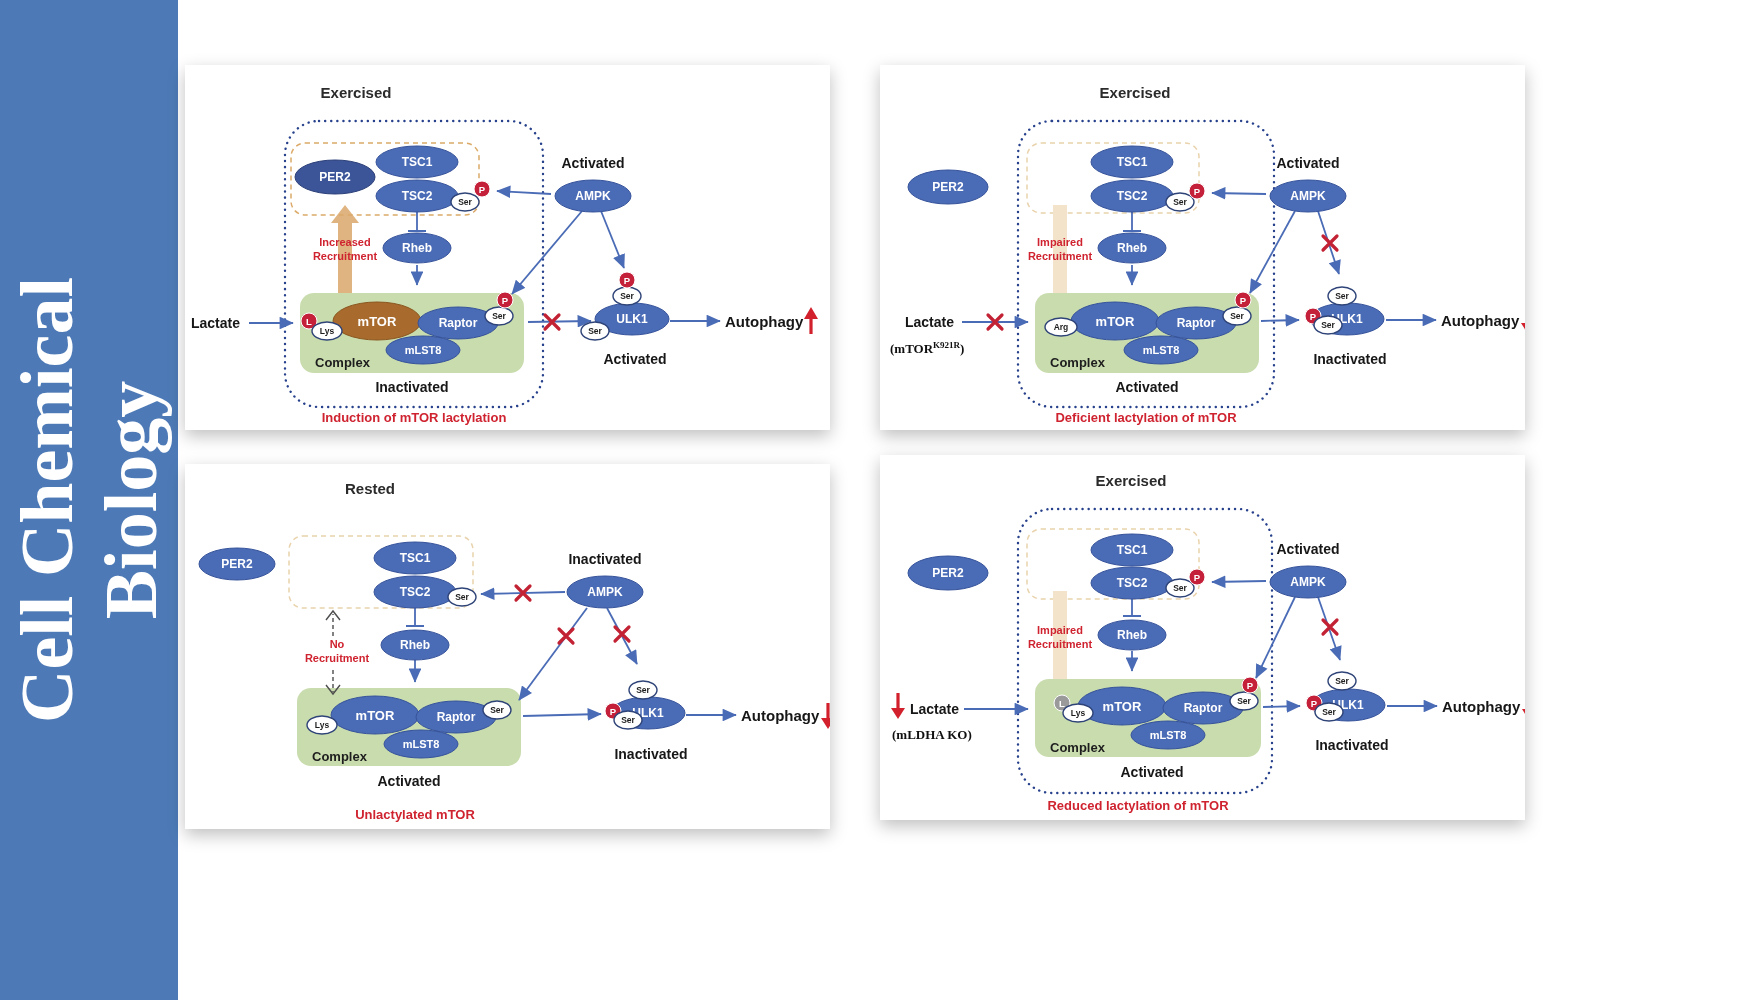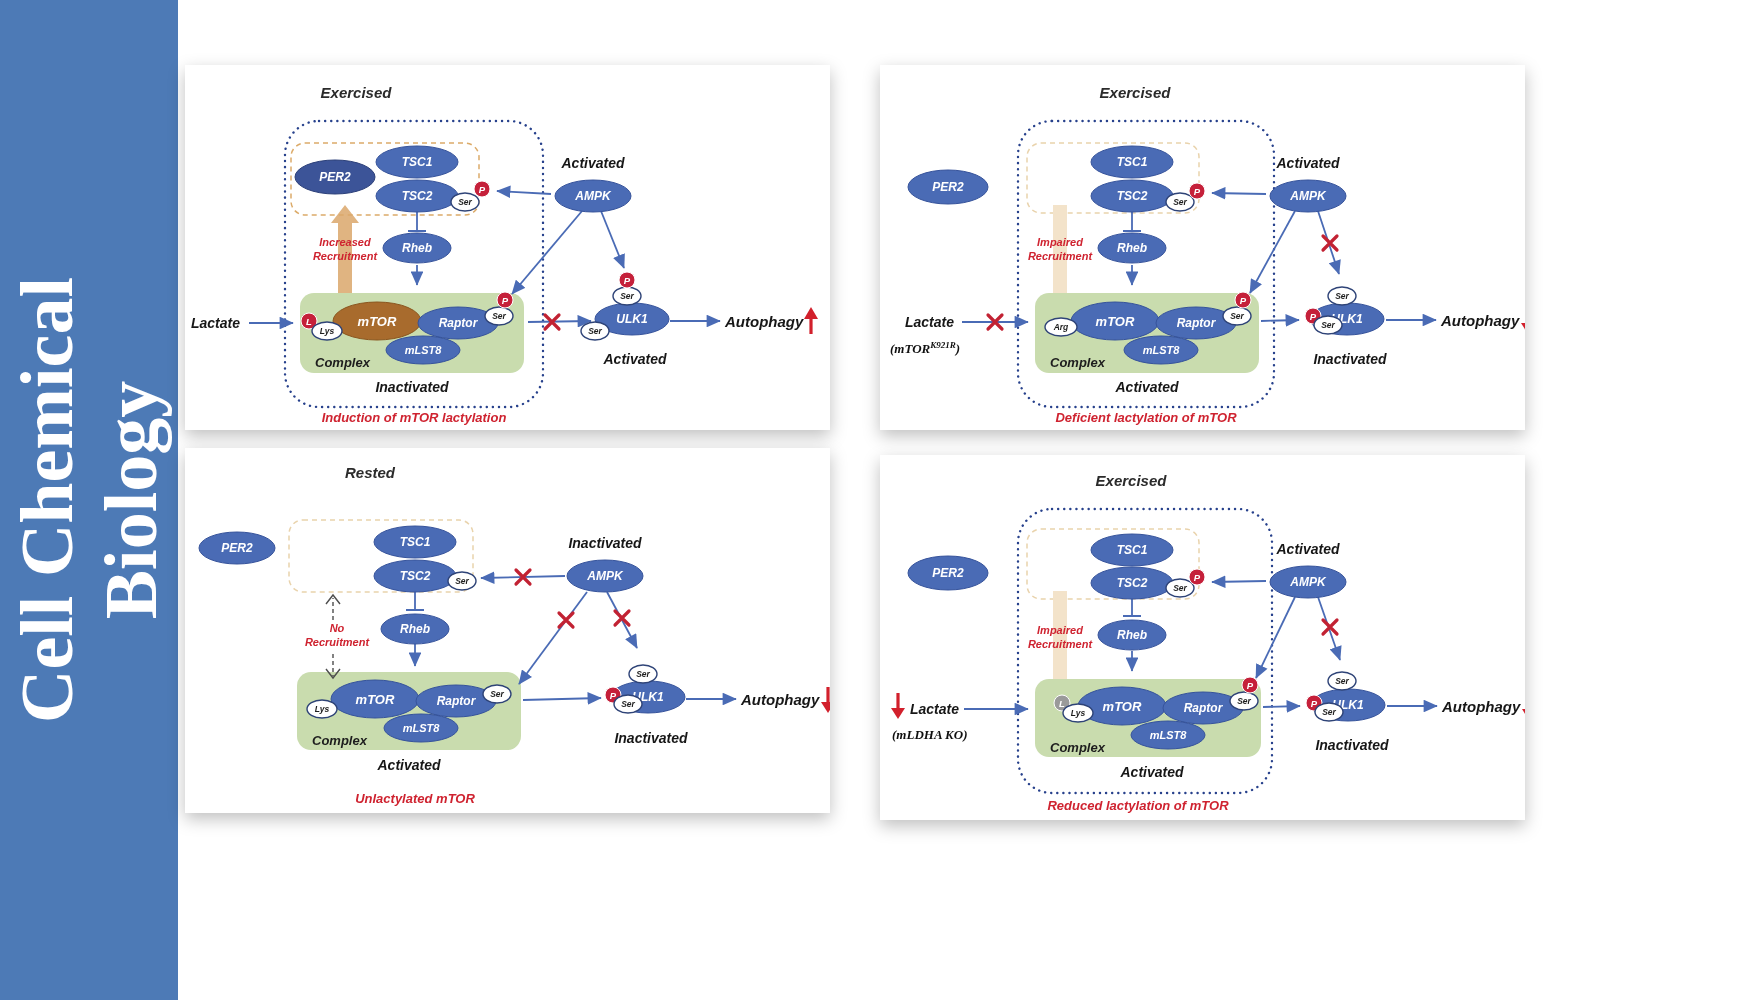--- a/index.html
+++ b/index.html
@@ -1,20 +1,20 @@
 <!DOCTYPE html>
 <html><head>
 <meta charset="utf-8">
 <style>
   html,body{margin:0;padding:0;}
   body{width:1760px;height:1000px;background:#ffffff;font-family:"Liberation Sans",sans-serif;position:relative;overflow:hidden;}
   .sidebar{position:absolute;left:0;top:0;width:178px;height:1000px;background:#4d7ab6;}
   .sidebar-inner{position:absolute;width:1000px;height:178px;left:-411px;top:411px;transform:rotate(-90deg);display:flex;flex-direction:column;align-items:center;justify-content:center;}
   .jline{font-family:"Liberation Serif","DejaVu Serif",serif;font-weight:bold;color:#ffffff;font-size:74px;line-height:84px;white-space:nowrap;}
-  .panel{position:absolute;width:645px;height:365px;background:#ffffff;box-shadow:0 6px 16px rgba(0,0,0,0.25);font-style:italic;}
+  .panel{position:absolute;width:645px;height:365px;background:#ffffff;box-shadow:0 6px 16px rgba(0,0,0,0.25);}
   svg{display:block;}
   svg text{font-family:"Liberation Sans",sans-serif;}
   .node{fill:#4a6bb5;stroke:#36539b;stroke-width:1;}
   .node-dark{fill:#3c5498;stroke:#2c4079;stroke-width:1;}
   .node-brown{fill:#a86b2d;stroke:#8a561f;stroke-width:1;}
   .tag{fill:#ffffff;stroke:#2e4377;stroke-width:1.4;}
   .pc{fill:#c5203a;stroke:#ffffff;stroke-width:1;}
   .pc-gray{fill:#9a9a9a;stroke:#ffffff;stroke-width:1;}
   .greenbox{fill:#c9dcae;}
   .dotrect{fill:none;stroke:#27418c;stroke-width:2.4;stroke-dasharray:0.1 6;stroke-linecap:round;}
@@ -260,21 +260,21 @@
 <text class="state" x="470" y="299">Inactivated</text>
 <text class="blbl s15" x="561" y="261">Autophagy</text>
 <g>
 <line class="redshape" x1="648" y1="243" x2="648" y2="261"></line>
 <polygon class="redhead" points="648,269 641,258 655,258"></polygon>
       </g>
 <text class="cap" x="266" y="357">Deficient lactylation of mTOR</text>
 </svg>
 </div>
 
-<div class="panel" style="left:185px;top:448px">
+<div class="panel" style="left:185px;top:464px">
 <svg viewBox="0 0 645 365" width="645" height="365">
 <defs>
         <marker id="ah3" viewBox="0 0 10 8" refX="8.5" refY="4" markerWidth="9" markerHeight="7" orient="auto">
           <path d="M0,0L9,4L0,8Z" fill="#4a6bb5"></path>
         </marker>
       </defs>
 <text class="title" x="185" y="30">Rested</text>
 <rect class="tanrect faded" x="104" y="72" width="184" height="72" rx="14"></rect>
 <rect class="greenbox" x="112" y="224" width="224" height="78" rx="14"></rect>
 <line class="arrow" x1="380" y1="128" x2="296" y2="130" marker-end="url(#ah3)"></line>

